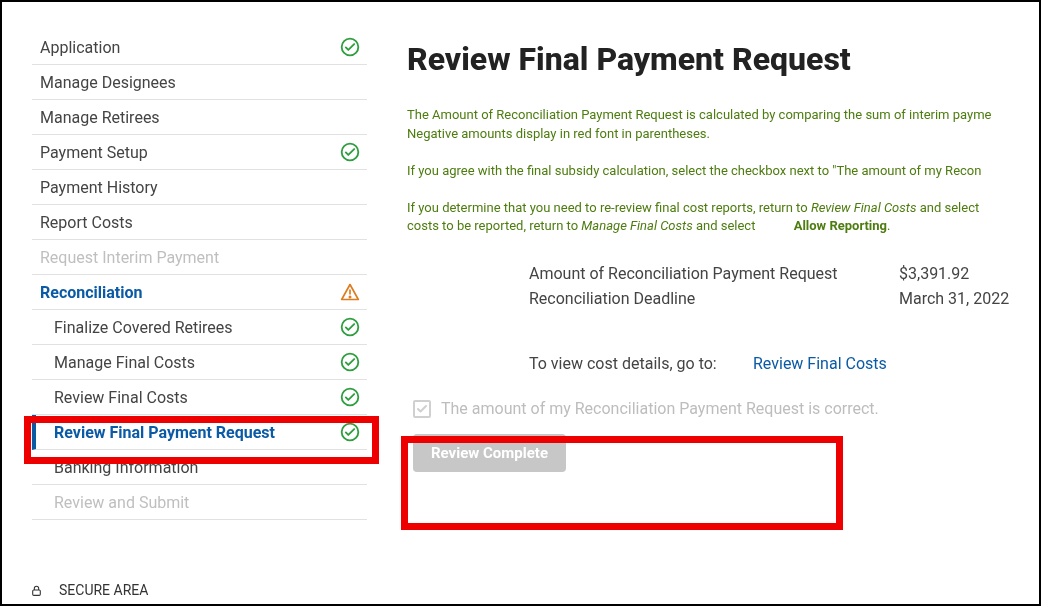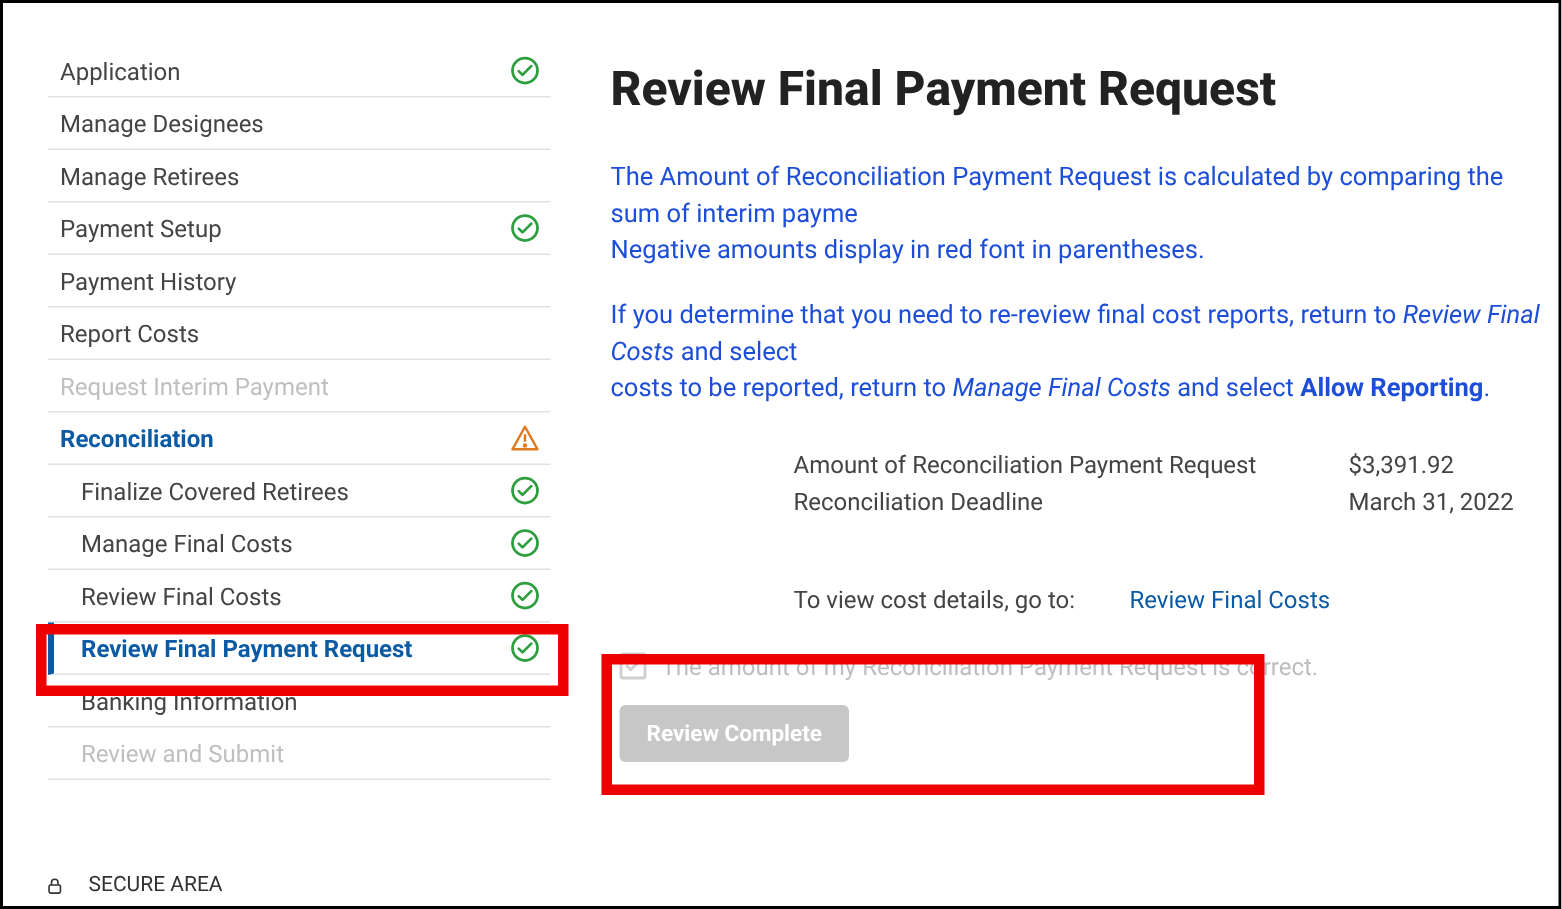--- a/index.html
+++ b/index.html
@@ -59,29 +59,29 @@
     flex: 1;
     overflow: hidden;
   }
   h1 {
     font-size: 32px;
     font-weight: 800;
     color: #222;
     margin-top: 10px;
   }
   .para {
-    font-size: 17px;
-    color: #1d4ed8;
+    font-size: 13px;
+    color: #4d7c0f;
     margin-top: 28px;
     line-height: 1.45;
   }
   .para.tight { margin-top: 18px; }
   .para a, .link { color: #0b5aa5; text-decoration: none; }
   .para em.italic { font-style: italic; }
-  .para strong { font-weight: 700; }
+  .para strong { font-weight: 700; margin-left: 35px; }
   h2 {
     font-size: 24px;
     font-weight: 800;
     color: #222;
     margin-top: 26px;
   }
   .subsidy {
     margin-top: 28px;
     margin-left: 122px;
     font-size: 16px;
@@ -253,20 +253,21 @@
     </nav>
 
     <main class="main">
       <h1>Review Final Payment Request</h1>
 
       <p class="para">
         <span>The Amount of Reconciliation Payment Request is calculated by comparing the sum of interim payme</span><br>
         <span>Negative amounts display in red font in parentheses.</span>
       </p>
 
+      <p class="para tight">If you agree with the final subsidy calculation, select the checkbox next to "The amount of my Recon</p>
 
       <p class="para tight">
         <span>If you determine that you need to re-review final cost reports, return to </span><em class="italic">Review Final Costs</em><span> and select </span><br>
         <span>costs to be reported, return to </span><em class="italic">Manage Final Costs</em><span> and select </span><strong>Allow Reporting</strong><span>.</span>
       </p>
 
 
       <div class="subsidy">
         <div class="sub-row">
           <div class="k">Amount of Reconciliation Payment Request</div>

